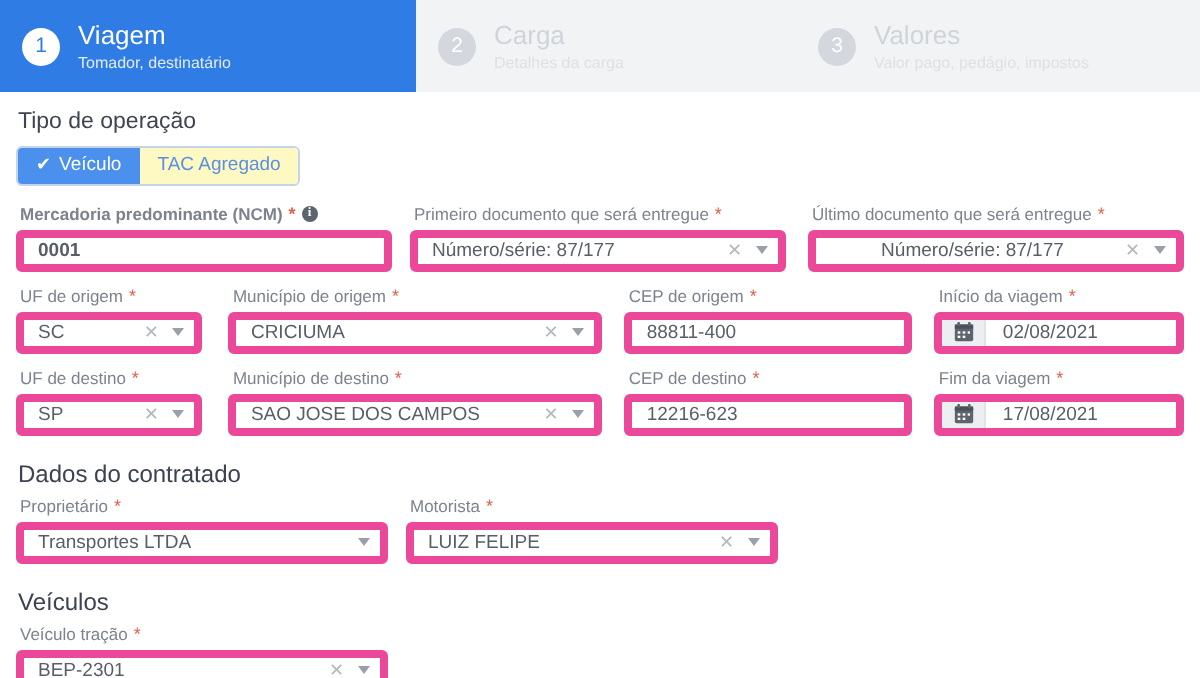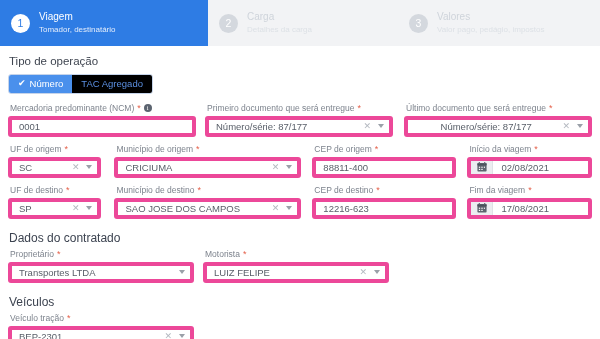--- a/index.html
+++ b/index.html
@@ -31,21 +31,21 @@
   .step-circle {
     width: 19px; height: 19px;
     border-radius: 50%;
     display: flex; align-items: center; justify-content: center;
     font-size: 10.5px;
     flex: 0 0 auto;
   }
   .step-1 .step-circle { background: #ffffff; color: #2e7ce4; }
   .step-2 .step-circle, .step-3 .step-circle { background: #d4d8de; color: #ffffff; }
   .step-text { display: flex; flex-direction: column; justify-content: center; line-height: 1.18; }
-  .step-title { font-size: 10px; }
+  .step-title { font-size: 13px; }
   .step-sub { font-size: 8px; margin-top: 2px; }
   .step-1 .step-title { color: #ffffff; }
   .step-1 .step-sub { color: #e2ecfb; }
   .step-2 .step-title, .step-3 .step-title { color: #cfd4db; }
   .step-2 .step-sub, .step-3 .step-sub { color: #dde1e6; }
 
   
   .body { padding: 9px 8px 0 8px; }
 
   .section-title {
@@ -68,21 +68,21 @@
     height: 20px;
     margin-bottom: 9px;
   }
   .toggle-btn {
     display: flex; align-items: center; justify-content: center;
     gap: 4px;
     font-size: 9.5px;
     padding: 0 9px;
     height: 100%;
     cursor: pointer;
-    background: #000000;
+    background: #fef9c3;
     color: #5b8fe0;
     white-space: nowrap;
   }
   .toggle-btn.active { background: #4a90ec; color: #ffffff; }
   .check { font-size: 9px; line-height: 1; }
 
   
   .row { display: flex; align-items: flex-start; margin-bottom: 7px; }
   .field { display: flex; flex-direction: column; }
   .label {
@@ -131,21 +131,21 @@
     flex: 0 0 auto;
   }
   .cal-icon { display: block; }
   .date-val { padding-left: 8px; font-size: 9.5px; color: #585e68; }
 
   
   .w-uf      { width: 96px; }
   .w-mun     { width: 192px; margin-left: 13px; }
   .w-cep     { width: 148px; margin-left: 11px; }
   .w-date    { width: 128px; margin-left: 11px; }
-  .w-ncm     { width: 192px; }
+  .w-ncm     { width: 192px; font-weight: bold; }
   .w-doc     { width: 192px; margin-left: 9px; }
   .w-doc2    { width: 192px; margin-left: 11px; text-align: center; }
   .w-prop    { width: 186px; }
   .w-moto    { width: 186px; margin-left: 9px; }
   .w-veic    { width: 186px; }
 </style>
 </head>
 <body>
 
 <div class="stepper">
@@ -176,21 +176,21 @@
 
 </div>
 
 <div class="body">
 
   <div class="section-title">Tipo de operação</div>
 
   <div class="toggle-group">
     <div class="toggle-btn active">
       <span class="check">✔</span>
-      <span>Número</span>
+      <span>Veículo</span>
     </div>
     <div class="toggle-btn">
       <span>TAC Agregado</span>
     </div>
   </div>
 
   
   <div class="row">
 
     <div class="field w-ncm">

